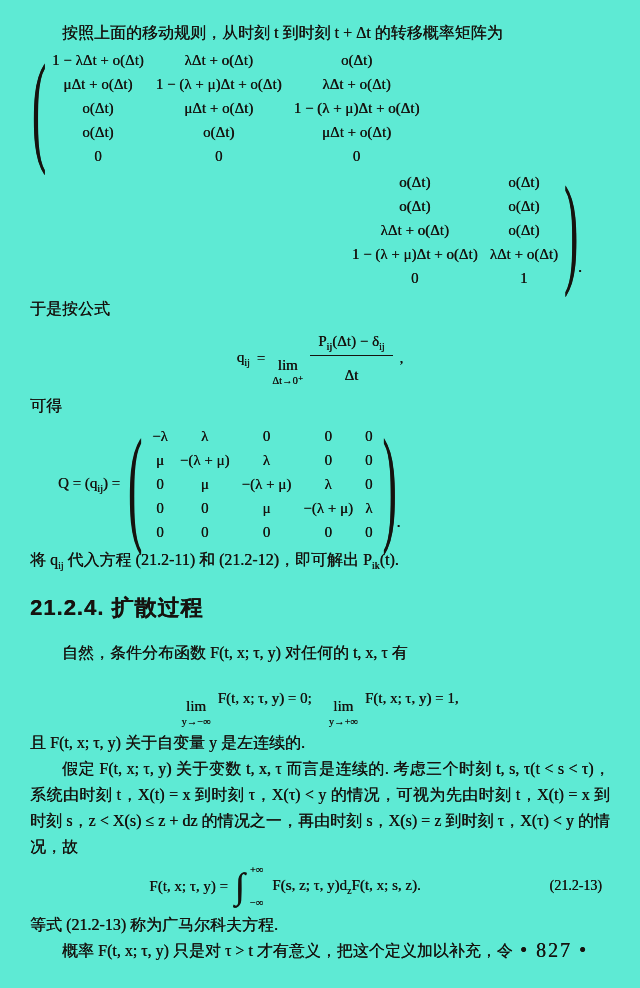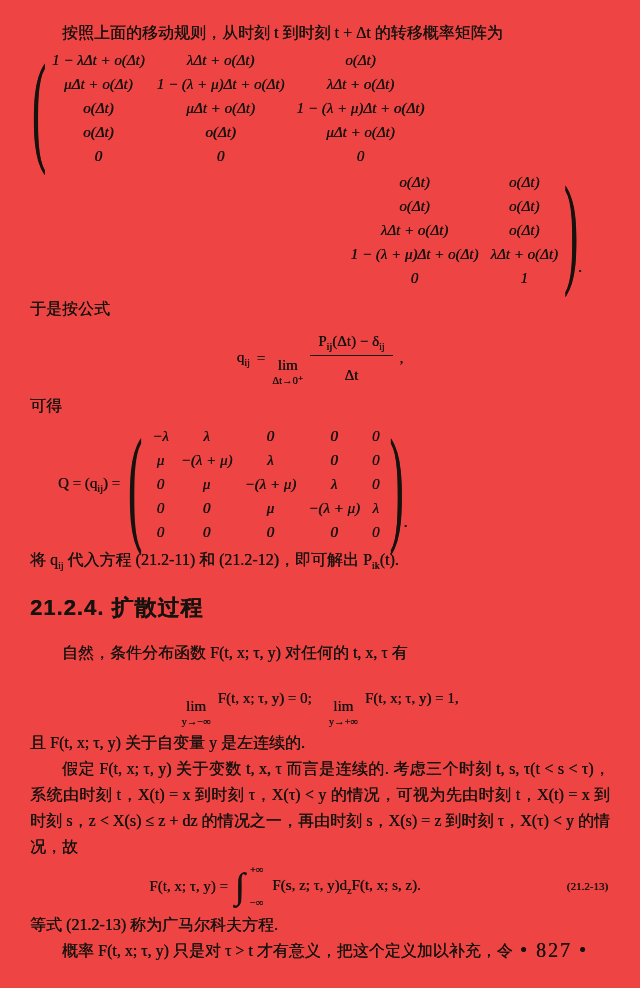--- a/index.html
+++ b/index.html
@@ -1,29 +1,29 @@
 <!DOCTYPE html>
 <html><head>
 <meta charset="utf-8">
 <style>
   html,body { margin:0; padding:0; background:#d9d6cf; }
   .page {
     width:640px; height:988px; margin:0 auto; position:relative;
-    background:#ef4444; color:#16130f; box-sizing:border-box;
+    background:#5eead4; color:#16130f; box-sizing:border-box;
     padding:20px 30px 0 30px; overflow:hidden;
     font-family:"Liberation Serif","DejaVu Serif",serif;
     text-shadow:0.3px 0 0 currentColor;
   }
   .body-text { font-size:16px; line-height:26px; text-align:justify; margin:0; }
   .indent { text-indent:2em; }
   .math-line { font-size:15px; }
 
   
   .matrix-wrap { display:flex; align-items:center; }
-  .matrix-table { border-collapse:collapse;font-style:italic; }
+  .matrix-table { border-collapse:collapse; }
   .matrix-table td { text-align:center; padding:0 6px; height:24px; font-size:15px; white-space:nowrap; }
   .paren { display:inline-block; transform-origin:center; font-weight:300; line-height:1; }
   .paren-big { font-size:42px; transform:scaleY(2.9); }
   .paren-q { font-size:42px; transform:scaleY(3.1); }
   .trail-low { align-self:flex-end; padding-bottom:14px; font-size:16px; }
 
   
   .lim { display:inline-flex; flex-direction:column; align-items:center; line-height:1; vertical-align:middle;margin-top:28px; }
   .lim .lim-word { font-size:15px; }
   .lim .lim-sub { font-size:10.5px; margin-top:3px; white-space:nowrap; }
@@ -37,21 +37,21 @@
 
   
   .int-glyph { font-size:36px; line-height:1; font-weight:300; }
   .int-bounds { display:inline-flex; flex-direction:column; justify-content:space-between; height:40px; font-size:10.5px; margin-left:-2px; margin-right:2px; }
   .int-bounds .up { margin-top:-2px; }
   .int-bounds .lo { margin-bottom:-2px; }
 
   .heading { font-size:22px; font-weight:bold; letter-spacing:1px; margin:14px 0 17px 0; font-family:"Liberation Sans","DejaVu Sans",sans-serif; }
 
   .eq-row { position:relative; margin:6px 0; }
-  .eq-tag { position:absolute; right:2px; top:50%; transform:translateY(-50%); font-size:11px; }
+  .eq-tag { position:absolute; right:8px; top:50%; transform:translateY(-50%); font-size:14px; }
 
   .footer-page-num { position:absolute; right:52px; bottom:26px; font-size:20px; letter-spacing:2px; }
 
   sub { font-size:10px; }
   .nw { white-space:nowrap; }
 </style>
 </head>
 <body>
 
 <div class="page">

